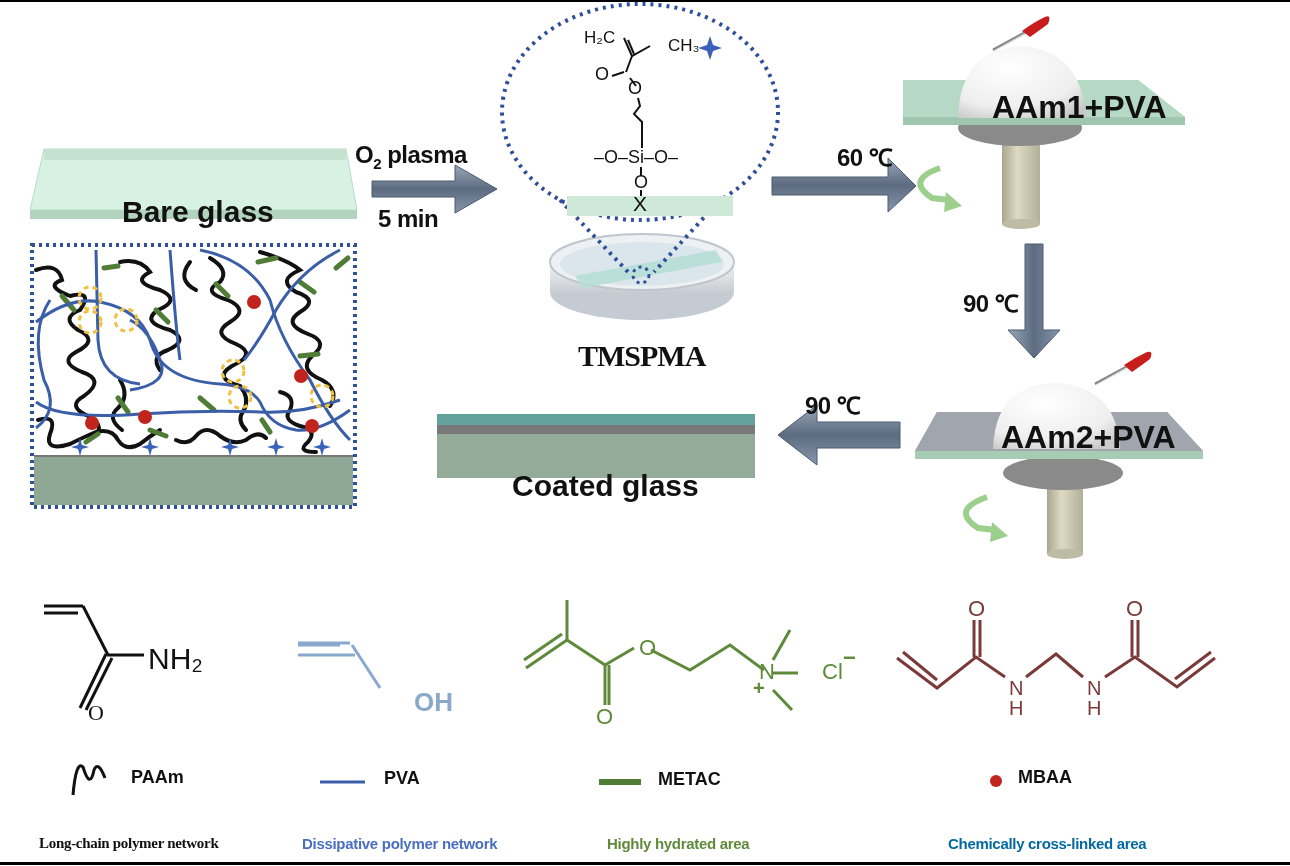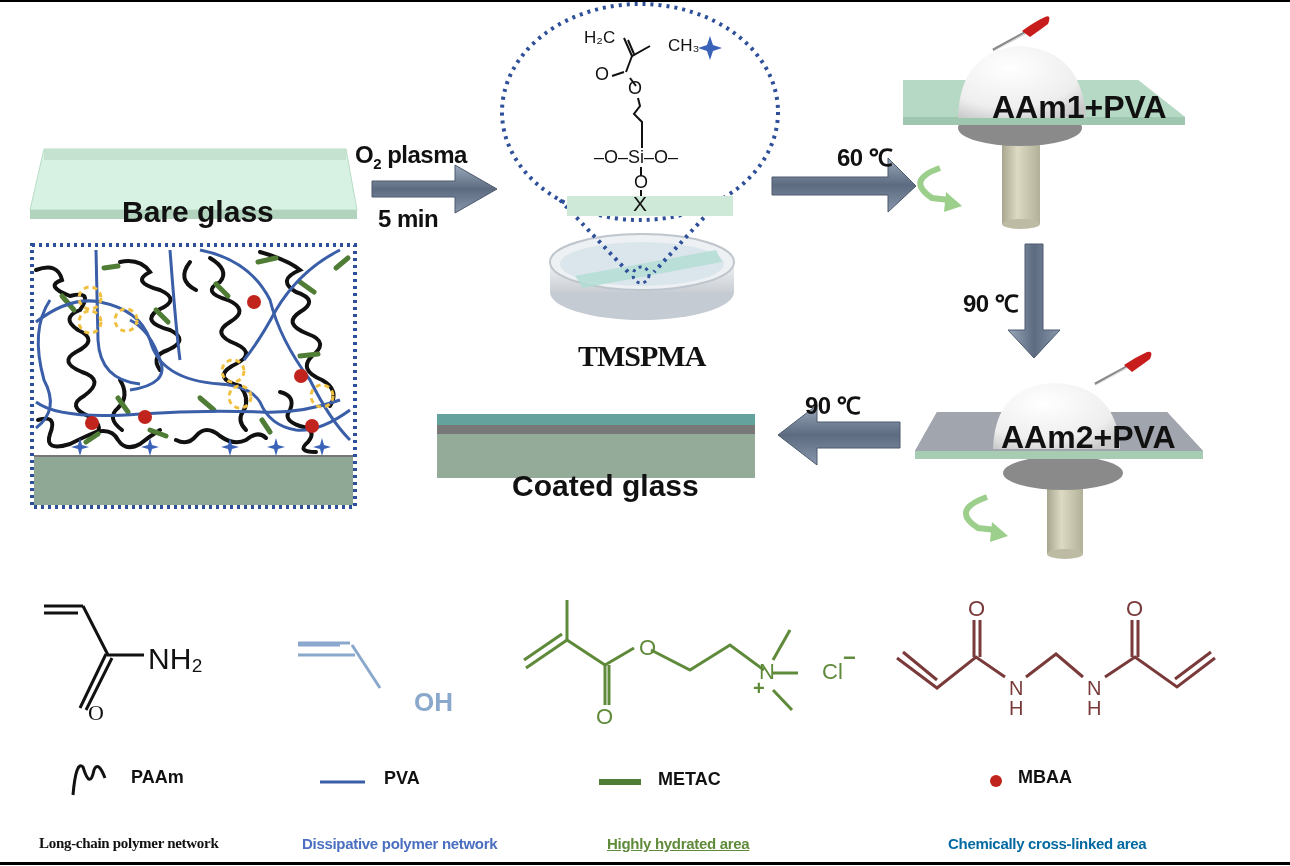--- a/index.html
+++ b/index.html
@@ -307,16 +307,16 @@
 <div class="lbl" style="left:1087px;top:677px;font-size:20px;color:#7a3a3a;font-weight:normal;">N</div>
 <div class="lbl" style="left:1087px;top:697px;font-size:20px;color:#7a3a3a;font-weight:normal;">H</div>
 
 <div class="lbl legend-name" style="left:131px;top:767px;">PAAm</div>
 <div class="lbl legend-name" style="left:384px;top:768px;">PVA</div>
 <div class="lbl legend-name" style="left:658px;top:769px;">METAC</div>
 <div class="lbl legend-name" style="left:1018px;top:767px;">MBAA</div>
 
 <div class="lbl cap" style="left:39px;top:835px;color:#111;font-family:Liberation Serif, serif;">Long-chain polymer network</div>
 <div class="lbl cap" style="left:302px;top:835px;color:#4a6fc0;">Dissipative polymer network</div>
-<div class="lbl cap" style="left:607px;top:835px;color:#5e8a3a;text-decoration:underline;">Highly hydrated area</div>
+<div class="lbl cap" style="left:607px;top:835px;color:#5e8a3a;">Highly hydrated area</div>
 <div class="lbl cap" style="left:948px;top:835px;color:#0369a1;">Chemically cross-linked area</div>
 
 <div class="frame-bottom"></div>
 
 </body></html>

